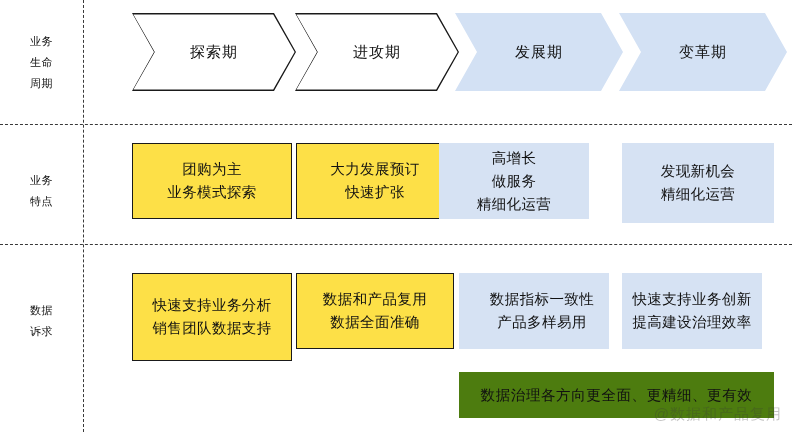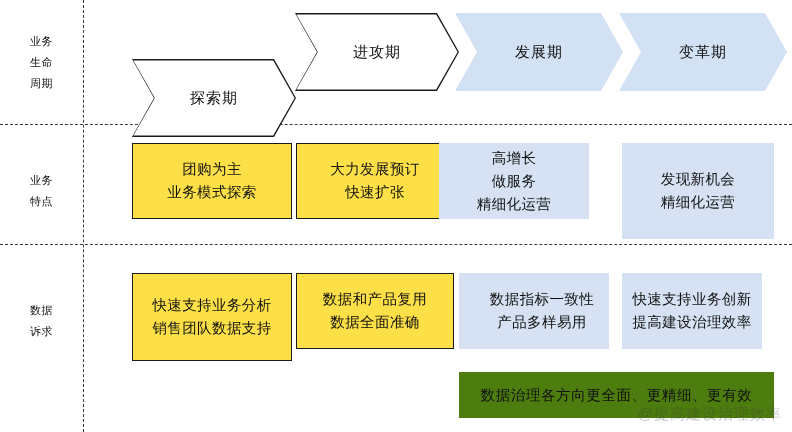--- a/index.html
+++ b/index.html
@@ -140,21 +140,21 @@
 <div id="stage">
 
   <div class="h-divider" style="top:124px;"></div>
   <div class="h-divider" style="top:244px;"></div>
   <div class="v-divider"></div>
 
   <div class="row-label" style="top:31px;">业务
 生命
 周期</div>
 
-  <div class="chev chev-outline" style="left:132px; width:164px;margin-top:46px;">
+  <div class="chev chev-outline" style="left:132px; width:164px;">
     <div class="chev-inner"></div>
     <span class="chev-label">探索期</span>
   </div>
 
   <div class="chev chev-outline" style="left:295px; width:164px;">
     <div class="chev-inner"></div>
     <span class="chev-label">进攻期</span>
   </div>
 
   <div class="chev chev-filled" style="left:455px; width:168px;">
@@ -171,35 +171,35 @@
   <div class="cell-box box-outline" style="left:132px; top:143px; width:160px; height:76px;">团购为主
 业务模式探索</div>
 
   <div class="cell-box box-outline" style="left:296px; top:143px; width:158px; height:76px;">大力发展预订
 快速扩张</div>
 
   <div class="cell-box box-filled" style="left:439px; top:143px; width:150px; height:76px;">高增长
 做服务
 精细化运营</div>
 
-  <div class="cell-box box-filled" style="left:622px; top:143px; width:152px; height:96px;">发现新机会
+  <div class="cell-box box-filled" style="left:622px; top:143px; width:152px; height:80px;">发现新机会
 精细化运营</div>
 
   <div class="row-label" style="top:300px;">数据
 诉求</div>
 
   <div class="cell-box box-outline" style="left:132px; top:273px; width:160px; height:88px;">快速支持业务分析
 销售团队数据支持</div>
 
   <div class="cell-box box-outline" style="left:296px; top:273px; width:158px; height:76px;">数据和产品复用
 数据全面准确</div>
 
   <div class="cell-box box-filled" style="left:459px; top:273px; width:150px; height:76px;padding-left:16px;">数据指标一致性
 产品多样易用</div>
 
   <div class="cell-box box-filled" style="left:622px; top:273px; width:140px; height:76px;">快速支持业务创新
 提高建设治理效率</div>
 
   <div class="wide-bar" style="left:459px; top:372px; width:315px; height:46px;">数据治理各方向更全面、更精细、更有效</div>
 
-  <div class="watermark">@提高建设治理效率</div>
+  <div class="watermark">@数据和产品复用</div>
 
 </div>
 
 </body></html>

